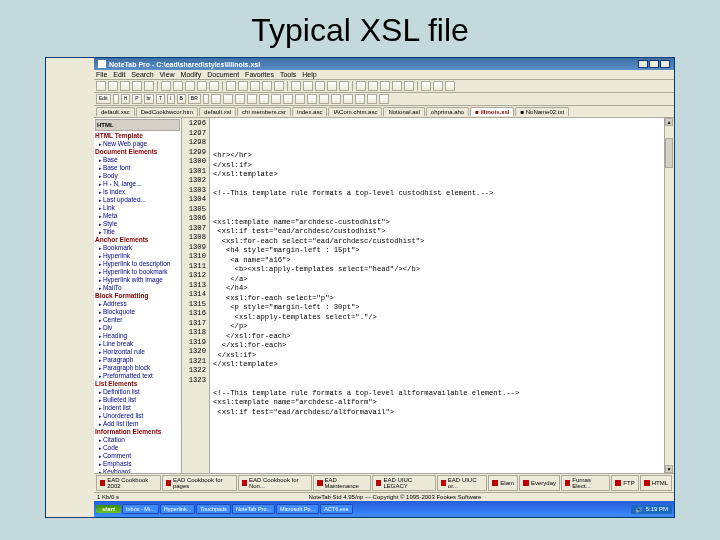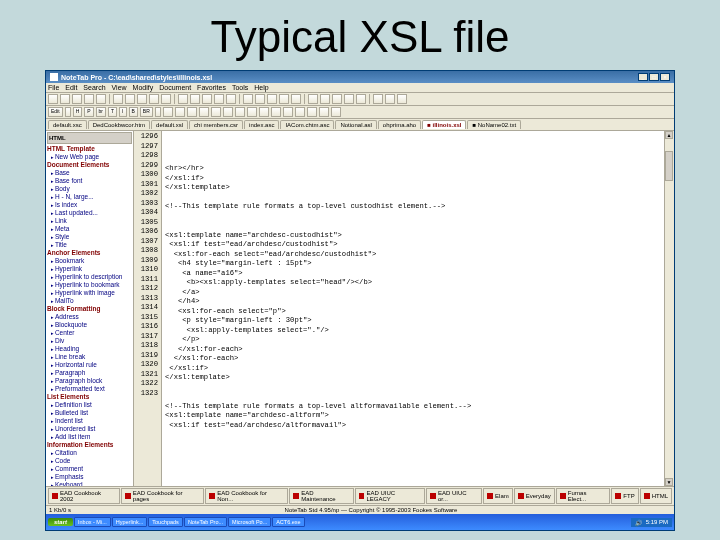--- a/index.html
+++ b/index.html
@@ -1,18 +1,18 @@
 <!DOCTYPE html>
 <html><head>
 <meta charset="utf-8">
 <style>
   * { box-sizing: border-box; margin: 0; padding: 0; }
   body { width: 720px; height: 540px; font-family: Arial, sans-serif; background: #c3d9db; overflow: hidden; }
-  .slide-title { font-size: 44px; text-align: center; padding: 12px 0 8px 0; background: #c3d9db; font-family: Arial; }
-  .app-window { margin: 0 45px 0 45px; background: #ece9d8; border: 1px solid #003c74; font-size: 7px; font-family: Tahoma, sans-serif; }
+  .slide-title { font-size: 32px; text-align: center; padding: 12px 0 8px 0; background: #c3d9db; font-family: Arial; }
+  .app-window { margin: 0 45px 0 45px; background: #ece9d8; border: 1px solid #003c74; font-size: 7px; font-family: Tahoma, sans-serif; padding-left: 48px; }
   .titlebar { background: linear-gradient(to bottom, #3a6ea5, #5a8ec5); color: #fff; padding: 1px 4px; display: flex; align-items: center; gap: 3px; height: 12px; }
   .titlebar-icon { width: 8px; height: 8px; background: #fff; display: inline-block; }
   .titlebar-text { font-weight: bold; font-size: 7px; }
   .win-controls { margin-left: auto; display: flex; gap: 1px; }
   .win-btn { width: 10px; height: 8px; background: #ece9d8; border: 1px solid #003c74; font-size: 5px; text-align: center; line-height: 6px; }
   .menubar { background: #ece9d8; padding: 1px 2px; display: flex; gap: 6px; font-size: 7px; border-bottom: 1px solid #aca899; }
   .menubar span { cursor: default; }
   .toolbar { background: #ece9d8; padding: 1px 2px; display: flex; gap: 2px; border-bottom: 1px solid #aca899; align-items: center; flex-wrap: wrap; height: 13px; overflow: hidden; }
   .tb-btn { width: 10px; height: 10px; background: linear-gradient(#fff,#ece9d8); border: 1px solid #aca899; display: inline-block; }
   .tb-sep { width: 1px; height: 10px; background: #aca899; margin: 0 1px; }

